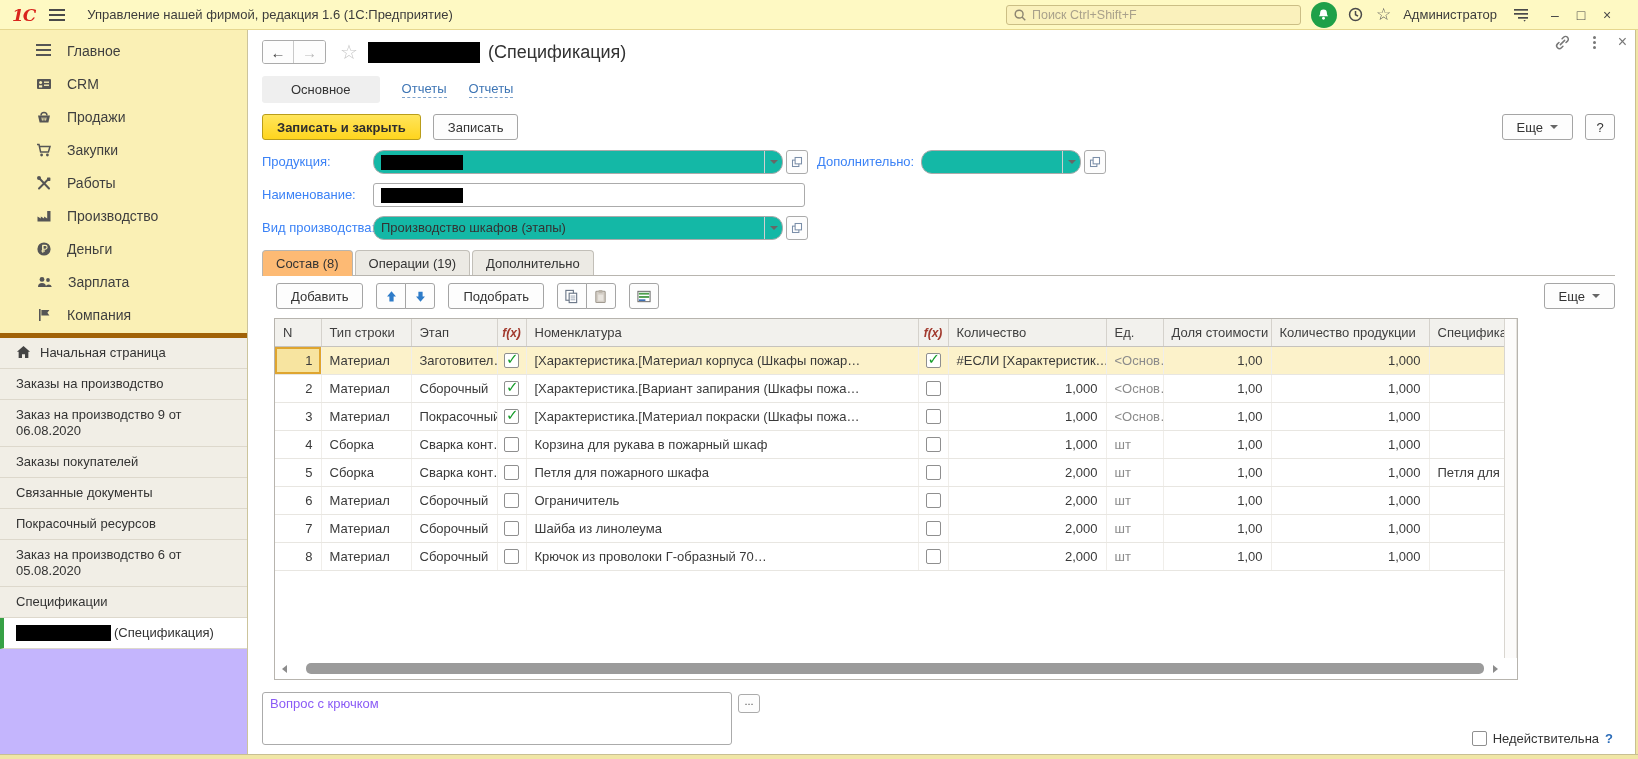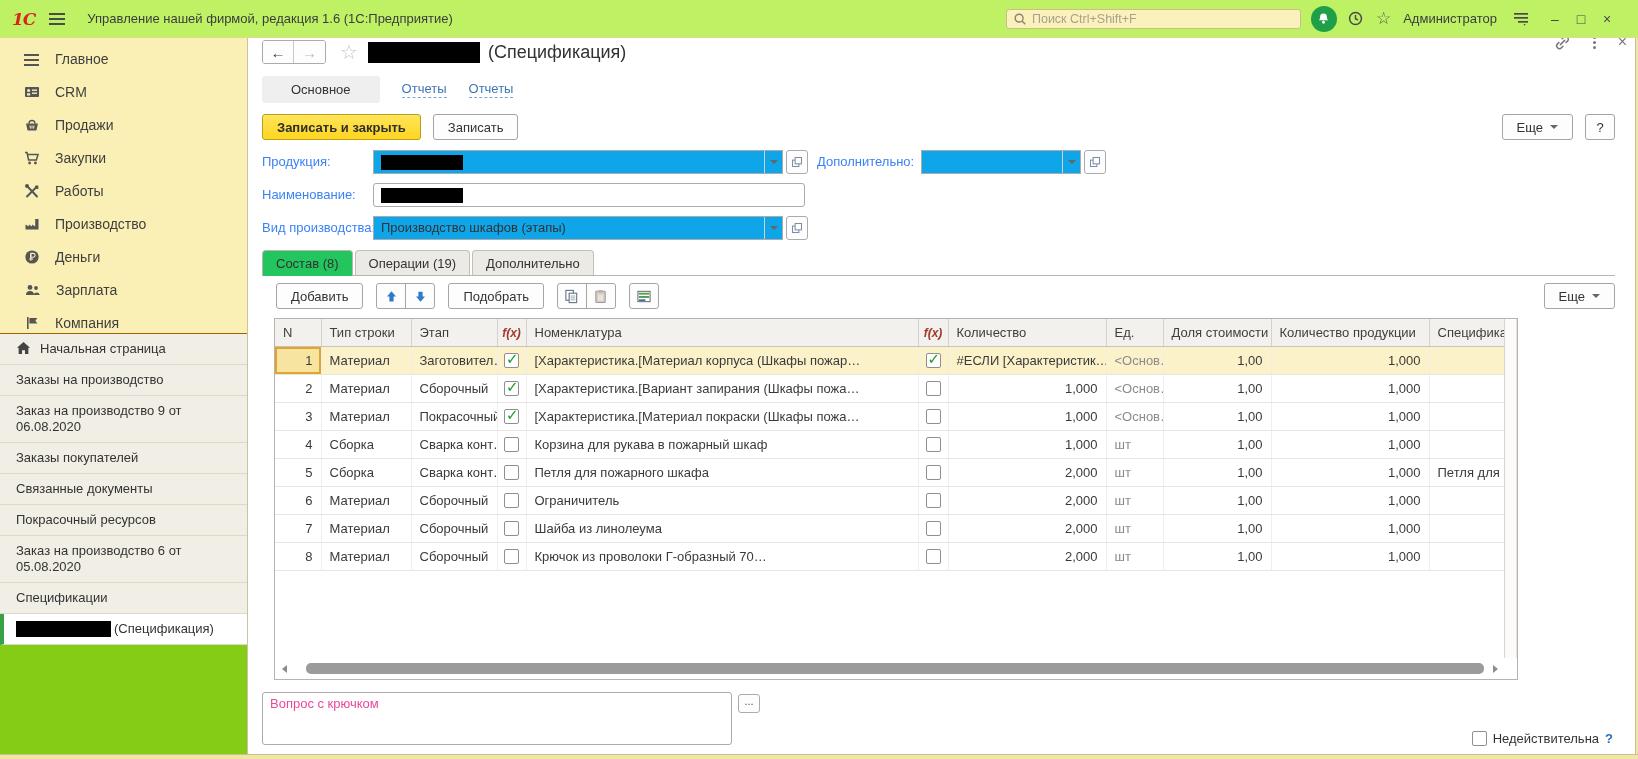--- a/index.html
+++ b/index.html
@@ -2,21 +2,21 @@
 <html><head>
 <meta charset="utf-8">
 <style>
   * { margin:0; padding:0; box-sizing:border-box; }
   html,body { width:1638px; height:759px; }
   body {
     position:relative; overflow:hidden; background:#fff;
     font-family:"Liberation Sans","DejaVu Sans",sans-serif; font-size:13px; color:#333;
   }
   
-  .titlebar { position:absolute; left:0; top:0; right:0; height:38px; background:#bef264;
+  .titlebar { position:absolute; left:0; top:0; right:0; height:30px; background:#fef9c3;
     border-bottom:1px solid #E6D78F; display:flex; align-items:center; z-index:60; }
   .logo { font-family:"DejaVu Serif",serif; font-weight:bold; font-style:italic; color:#D9251D;
     font-size:17px; margin:0 14px 0 12px; letter-spacing:-1px; }
   .hamburger { width:16px; height:12px; display:flex; flex-direction:column; justify-content:space-between; margin-right:22px; cursor:pointer; }
   .hamburger i { display:block; height:2px; background:#4A4A4A; }
   .app-title { color:#3C3C3C; }
   .tb-right { margin-left:auto; display:flex; align-items:center; }
   .search-box { width:295px; height:20px; background:#FAF1BC; border:1px solid #CBBE85; border-radius:3px;
     display:flex; align-items:center; padding:0 6px; margin-right:10px; }
   .search-box input { border:none; outline:none; background:transparent; flex:1; font:inherit; font-size:12.5px; color:#333; margin-left:5px; }
@@ -26,25 +26,25 @@
   .tb-star { font-size:17px; color:#5A5A5A; margin-right:12px; cursor:pointer; }
   .user-name { color:#3C3C3C; margin-right:16px; }
   .win-ctl { width:26px; text-align:center; color:#4A4A4A; font-size:14px; cursor:pointer; }
   .win-ctl.close { margin-right:18px; }
   
   .frame-bottom { position:absolute; left:0; right:0; bottom:0; height:5px; background:#F0E6A6; border-top:1px solid #C8BF93; z-index:55; }
   .frame-right { position:absolute; top:30px; right:0; bottom:0; width:3px; background:#F0E6A6; border-left:1px solid #C8BF93; z-index:55; }
   
   .sidebar { position:absolute; left:0; top:30px; bottom:5px; width:248px; background:#FAF0B5;
     border-right:1px solid #CCC49C; display:flex; flex-direction:column; z-index:40; }
-  .section-item { height:33px; display:flex; align-items:flex-end; padding-left:24px; gap:15px;
+  .section-item { height:33px; display:flex; align-items:center; padding-left:36px; gap:15px;
     font-size:14px; color:#3F3F3F; cursor:pointer; }
   .section-item svg { flex:0 0 auto; }
   .side-sections { padding:4px 0 2px 0; }
-  .side-nav { flex:1; background:#84cc16; border-top:1px solid #a16207; }
+  .side-nav { flex:1; background:#c4b5fd; border-top:5px solid #a16207; }
   .nav-item { background:#F1EEE6; border-bottom:1px solid #DDD8CC; padding:7px 10px 7px 16px;
     font-size:13px; color:#333; line-height:16px; cursor:pointer; }
   .nav-item.active { background:#fff; border-left:4px solid #36A145; padding-left:12px;
     display:flex; align-items:center; gap:3px; }
   .nav-item .home-ic { margin-right:9px; vertical-align:-2px; }
   .redacted-sm { display:inline-block; width:95px; height:16px; background:#000; }
   
   .main { position:absolute; left:249px; top:30px; right:3px; bottom:5px; background:#fff; z-index:30; }
   
   .form-header { position:absolute; left:13px; top:9px; right:16px; height:26px; display:flex; align-items:center; }
@@ -68,33 +68,33 @@
   .action-row { position:absolute; left:13px; top:84px; right:20px; display:flex; align-items:center; gap:12px; }
   .btn { height:26px; padding:0 14px; background:#FDFDFD; border:1px solid #A5A5A5; border-radius:3px;
     color:#333; display:inline-flex; align-items:center; justify-content:center; cursor:pointer; font-size:13px; }
   .btn.primary { background:linear-gradient(#FFE55C,#FFD51E); border-color:#B99D1B; font-weight:bold; color:#2E2E2E; }
   .caret { width:0; height:0; border-left:4px solid transparent; border-right:4px solid transparent;
     border-top:4px solid #666; margin-left:7px; }
   .spacer { margin-left:auto; }
   .btn.help { width:30px; padding:0; }
   
   .f-label { position:absolute; color:#3b82f6; line-height:24px; }
-  .combo { position:absolute; height:24px; border:1px solid #ABABAB; border-radius:0; background:#0ea5e9; display:flex; }
+  .combo { position:absolute; height:24px; border:1px solid #ABABAB; border-radius:11px; background:#14b8a6; display:flex; }
   .combo .val { flex:1; padding:0 7px; line-height:22px; overflow:hidden; white-space:nowrap; display:flex; align-items:center; }
   .combo .drop { width:18px; border-left:1px solid #D0D0D0; display:flex; align-items:center; justify-content:center; cursor:pointer; }
   .openbtn { position:absolute; width:22px; height:24px; border:1px solid #ABABAB; border-radius:3px;
     background:#FDFDFD; display:flex; align-items:center; justify-content:center; cursor:pointer; }
   .redacted-fld { width:82px; height:15px; background:#000; }
   .plain-input { position:absolute; height:24px; border:1px solid #ABABAB; border-radius:3px; background:#fff;
     display:flex; align-items:center; padding:0 7px; }
   
   .content-tabs { position:absolute; left:13px; right:20px; top:220px; height:26px; border-bottom:1px solid #B8B5AF; display:flex; align-items:flex-end; }
   .ctab { height:25px; padding:0 13px; display:flex; align-items:center; background:#ECEAE4;
     border:1px solid #C2BFB8; border-bottom:none; border-radius:4px 4px 0 0; margin-right:2px; color:#333; cursor:pointer; }
-  .ctab.active { background:#22c55e; border-color:#B8B5AF; height:26px; margin-bottom:-1px;margin-top:38px; }
+  .ctab.active { background:#fdba74; border-color:#B8B5AF; height:26px; margin-bottom:-1px;margin-top:38px; }
   
   .table-toolbar { position:absolute; left:27px; right:20px; top:253px; display:flex; align-items:center; gap:13px; }
   .btn.ico { width:30px; padding:0; }
   .btngrp { display:flex; }
   .btngrp .btn { border-radius:0; margin-left:-1px; }
   .btngrp .btn:first-child { border-radius:3px 0 0 3px; margin-left:0; }
   .btngrp .btn:last-child { border-radius:0 3px 3px 0; }
   
   .table-wrap { position:absolute; left:25px; top:288px; width:1244px; height:362px; border:1px solid #B7B4AE; overflow:hidden; }
   table { border-collapse:collapse; table-layout:fixed; width:1340px; }
@@ -115,21 +115,21 @@
   .v-scroll { position:absolute; right:0; top:0; bottom:21px; width:13px; border-left:1px solid #D9D6D0;
     border-right:1px solid #E6E3DE; background:#FCFBFA; }
   .h-scroll { position:absolute; left:5px; right:19px; bottom:4px; height:13px; }
   .h-arrow { position:absolute; top:3px; width:0; height:0; border-top:4px solid transparent; border-bottom:4px solid transparent; }
   .h-arrow.l { left:2px; border-right:5px solid #8C8C8C; }
   .h-arrow.r { right:0; border-left:5px solid #8C8C8C; }
   .h-thumb { position:absolute; left:26px; right:14px; top:1px; height:11px; background:#9B9B9B; border-radius:5px; cursor:grab; }
   
   .comment-wrap { position:absolute; left:13px; top:662px; width:470px; height:53px; }
   .comment-wrap textarea { width:100%; height:100%; resize:none; border:1px solid #ABABAB; border-radius:3px;
-    font:inherit; color:#ec4899; padding:3px 7px; outline:none; }
+    font:inherit; color:#8b5cf6; padding:3px 7px; outline:none; }
   .comment-more { position:absolute; left:476px; top:2px; width:22px; height:19px; font-size:11px;
     display:flex; align-items:flex-start; justify-content:center; border:1px solid #ABABAB; border-radius:3px;
     background:#FDFDFD; color:#555; cursor:pointer; }
   .invalid-row { position:absolute; right:22px; top:701px; display:flex; align-items:center; gap:6px; }
   .invalid-row .q { color:#2B6CB8; font-weight:bold; cursor:pointer; }
 </style>
 </head>
 <body>
 
 <div class="titlebar">

